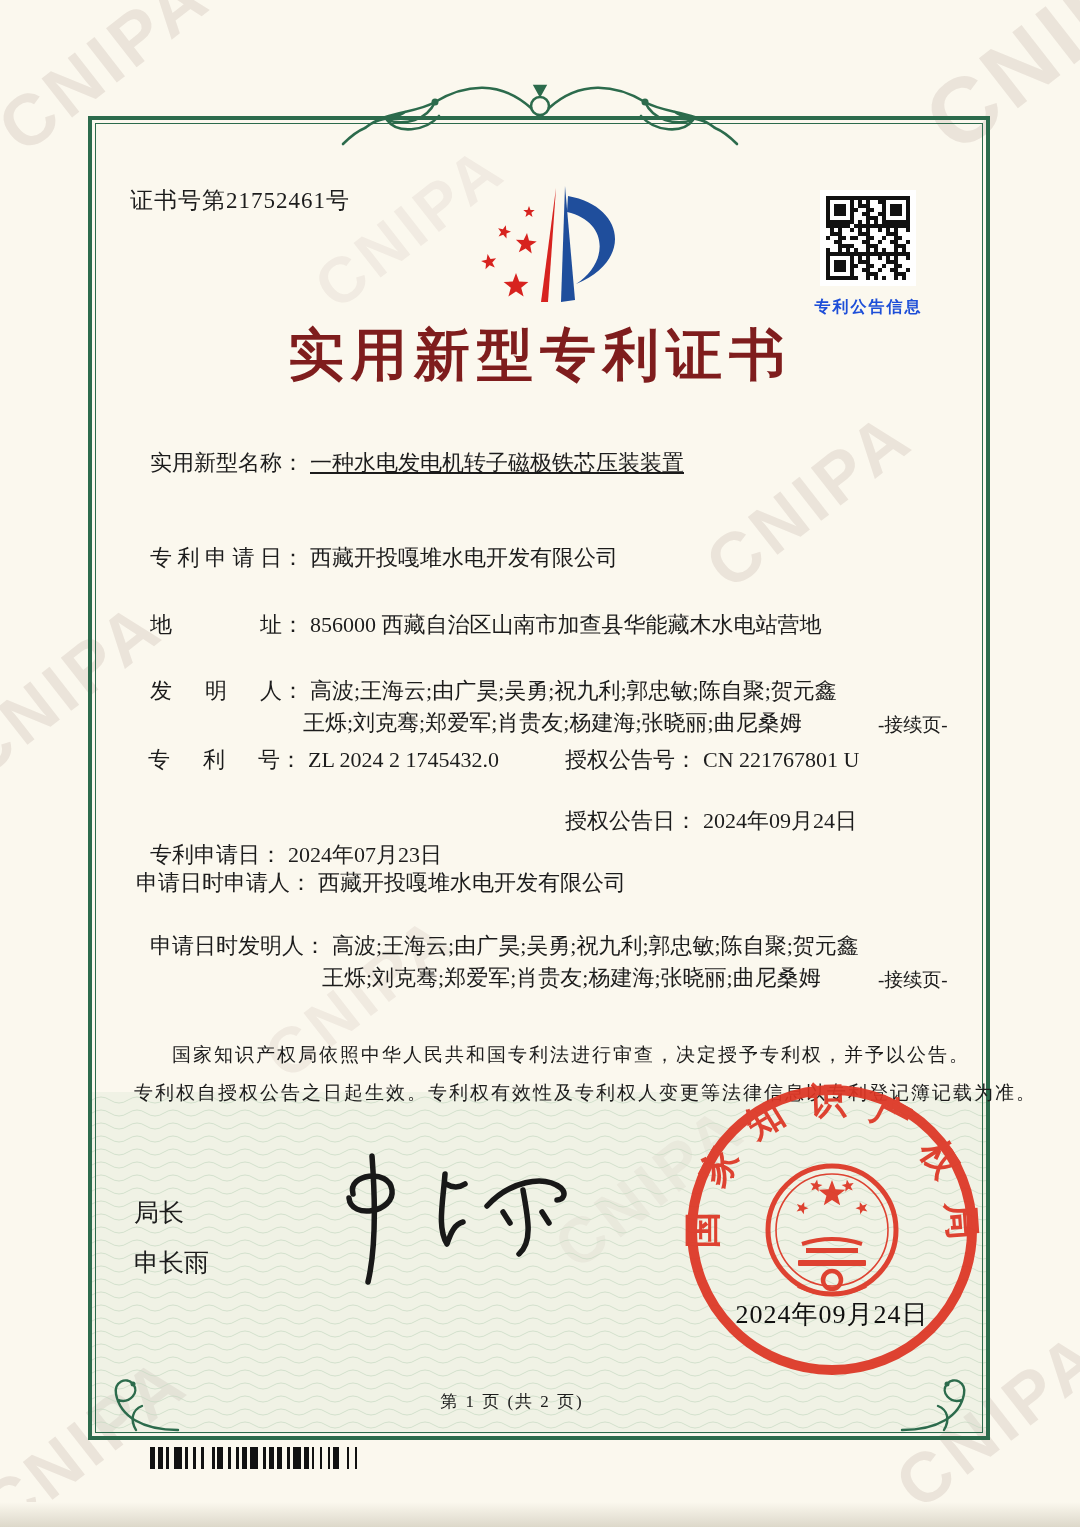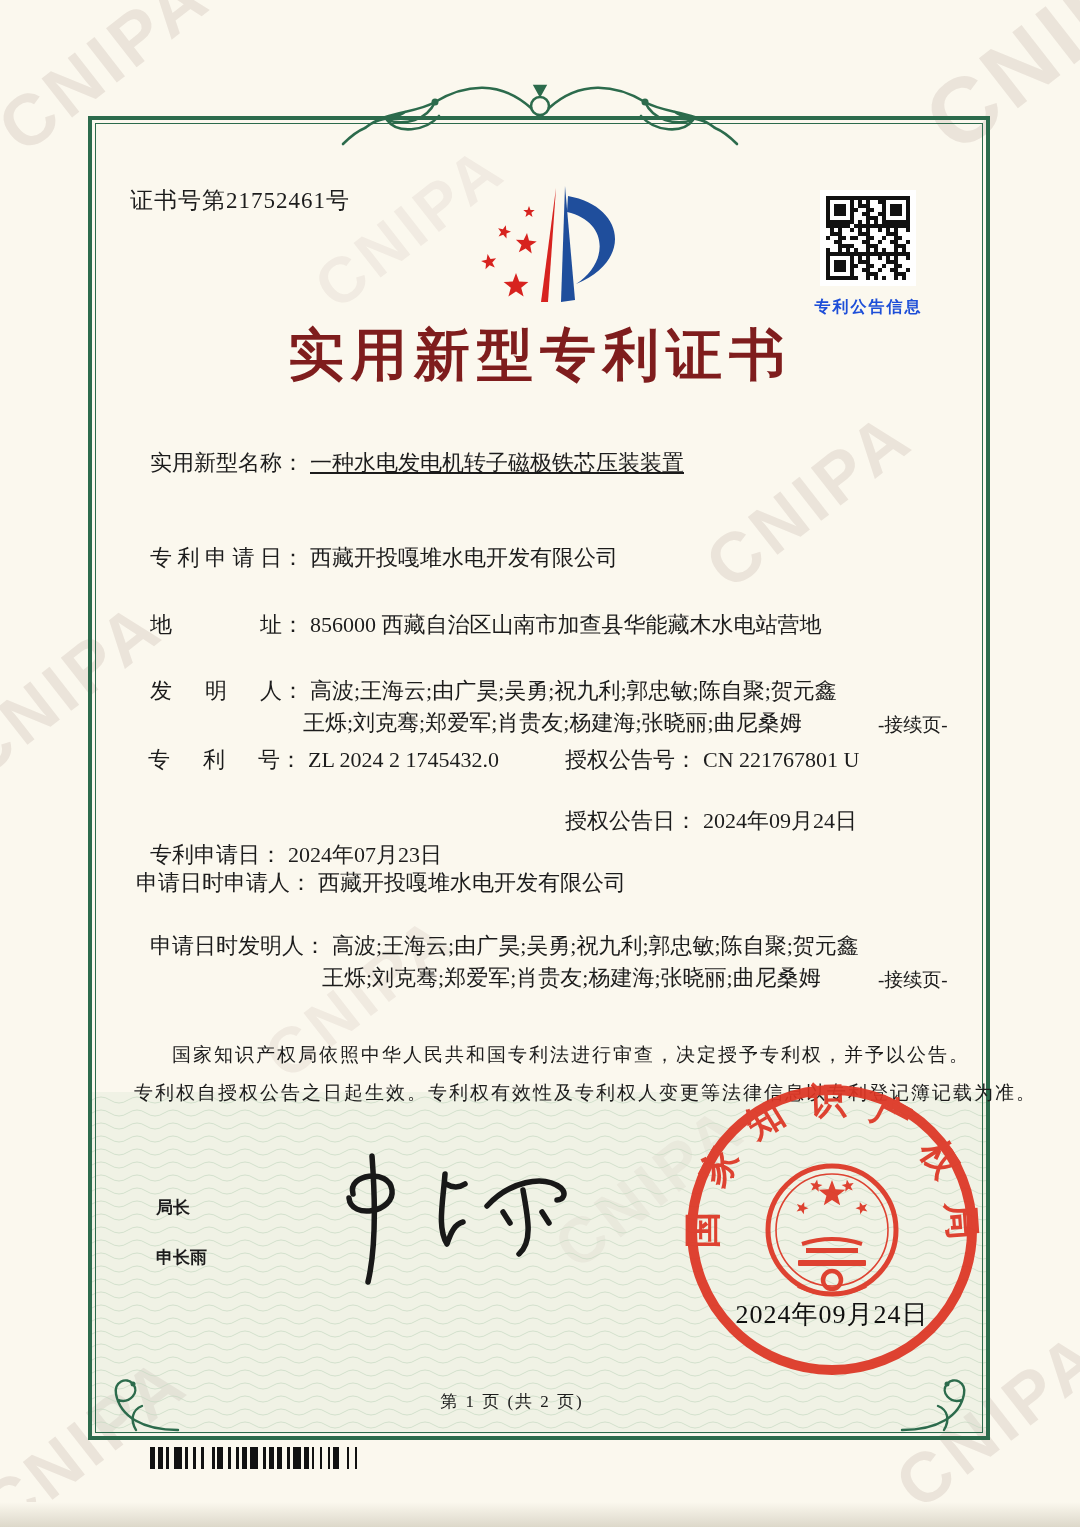--- a/index.html
+++ b/index.html
@@ -23,21 +23,21 @@
          font-weight:bold;letter-spacing:7px;color:#7f1d1d;z-index:5;}
   
   .row{position:absolute;font-size:22px;line-height:30px;z-index:5;white-space:nowrap;}
   .lbl-j{display:inline-block;width:132px;text-align:justify;text-align-last:justify;}
   .lbl-c{display:inline-block;}
   .colon{display:inline-block;margin-right:6px;}
   .cont{position:absolute;font-size:19px;z-index:5;}
   
   .legal{position:absolute;font-size:19px;letter-spacing:2px;z-index:5;white-space:nowrap;}
   
-  .director{position:absolute;left:156px;font-size:17px;font-weight:bold;z-index:5;
+  .director{position:absolute;left:134px;font-size:25px;font-weight:normal;z-index:5;
             font-family:"Liberation Sans","DejaVu Sans",sans-serif;}
   
   .seal-date{position:absolute;left:712px;top:1297px;width:240px;text-align:center;font-size:26px;
              color:#101010;z-index:7;letter-spacing:1px;}
   .footer-page{position:absolute;left:0;top:1390px;width:1024px;text-align:center;font-size:17px;
                letter-spacing:2px;z-index:5;}
   .barcode{position:absolute;left:150px;top:1447px;height:22px;display:flex;z-index:5;}
   .barcode div{height:100%;}
   .wave-tint{position:absolute;left:92px;top:1092px;width:894px;height:342px;
              background:rgba(213,228,209,0.28);z-index:2;}

